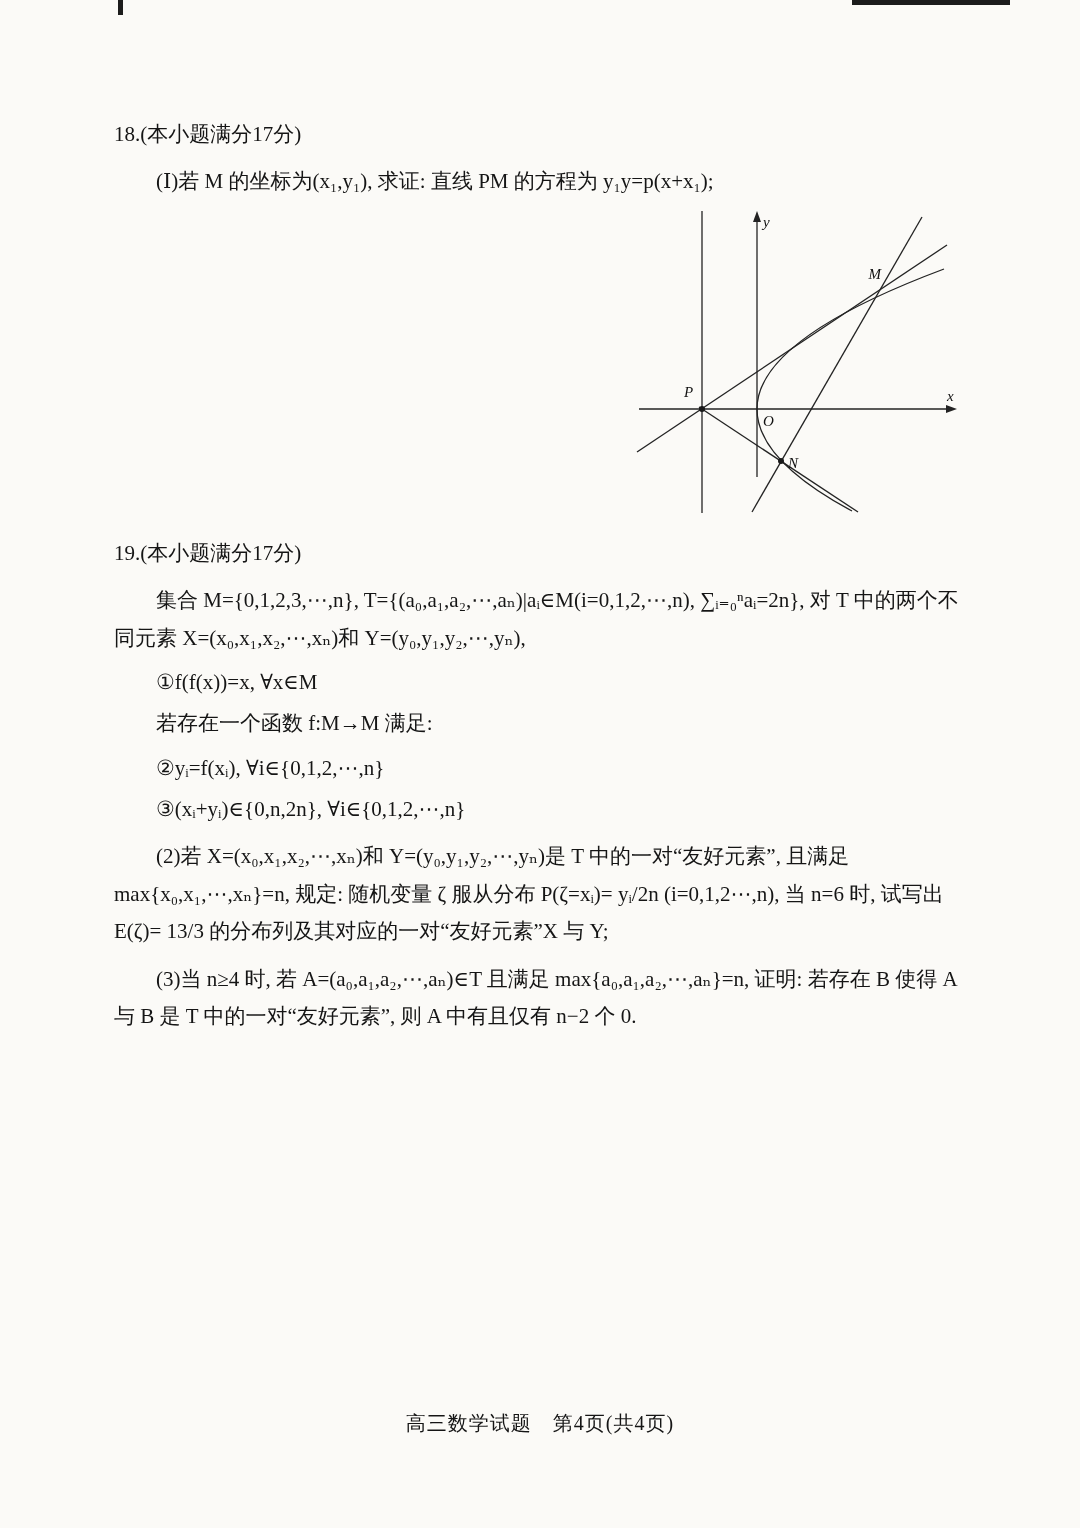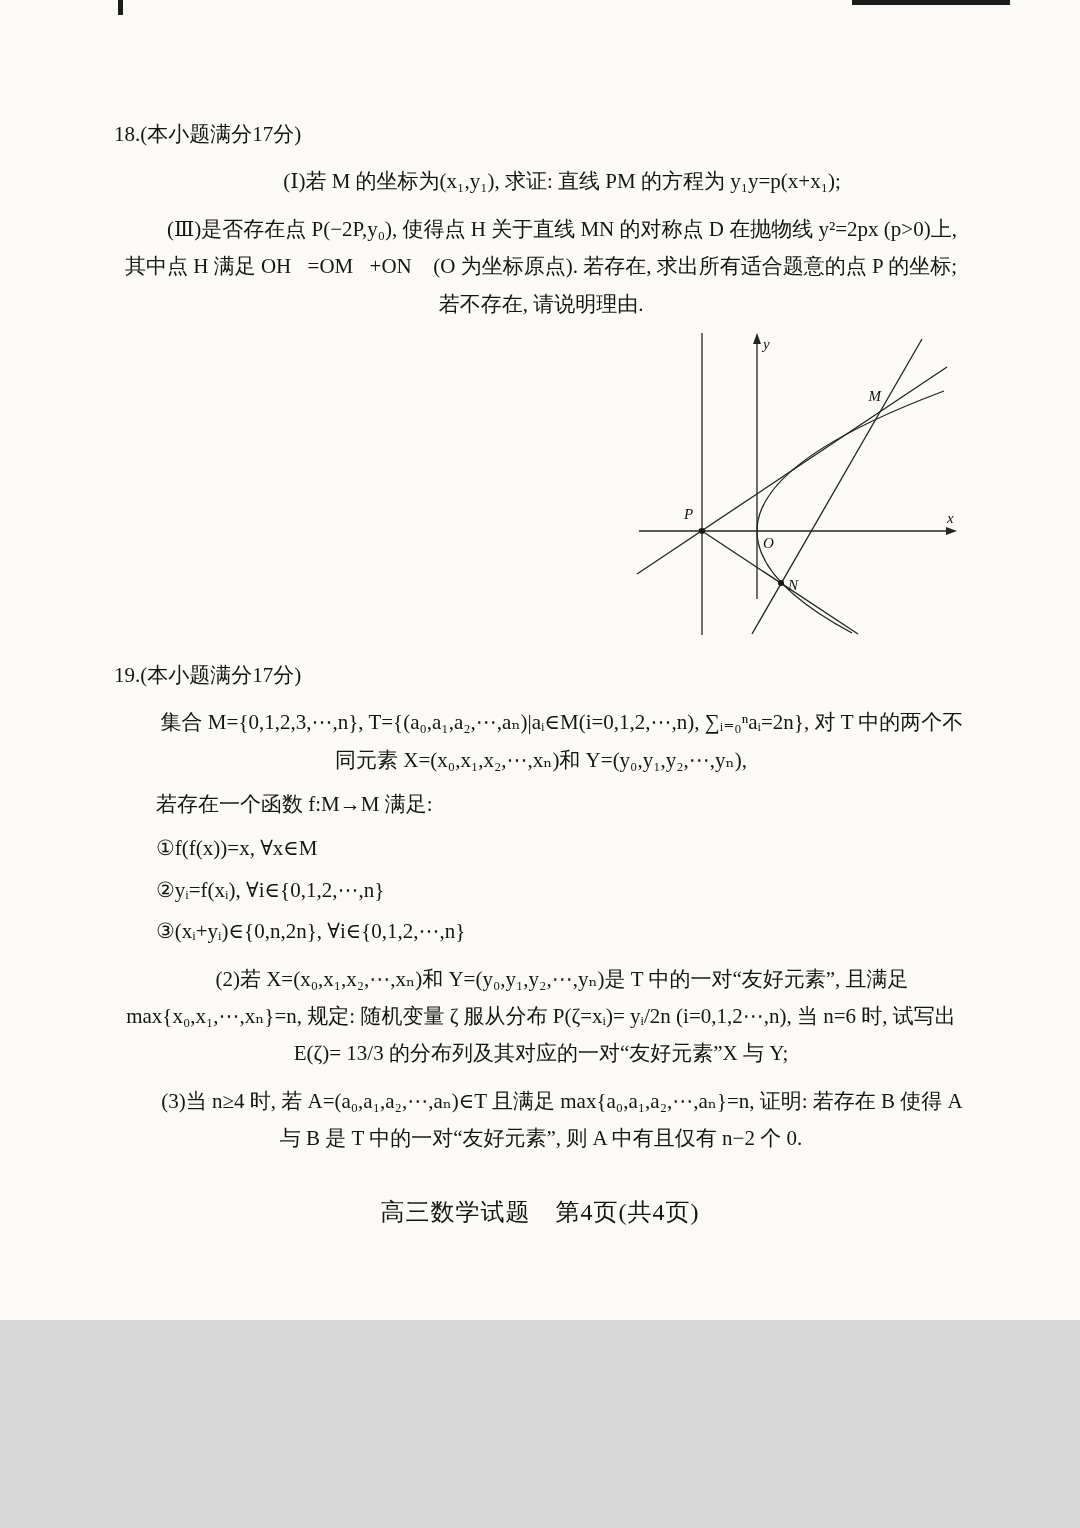--- a/index.html
+++ b/index.html
@@ -1,73 +1,72 @@
 <!DOCTYPE html>
 <html><head>
 <meta charset="utf-8">
 <style>
   html,body{margin:0;padding:0;background:#d8d8d8;}
   .page{
     position:relative;
-    width:1080px;height:1320px;
+    width:1080px;height:1528px;
     margin:0 auto;
     background:#fbfaf7;
     overflow:hidden;
     color:#151515;
     font-family:"Liberation Serif","DejaVu Serif",serif;
     font-size:21px;
     line-height:1.78;
   }
   .artifact{position:absolute;background:#1c1c1c;}
   .artifact-tl{left:118px;top:0;width:5px;height:15px;}
   .artifact-tr{left:852px;top:0;width:158px;height:5px;}
   .content{padding:116px 112px 0 114px;}
   p{margin:0 0 7px 0;}
   .indent{text-indent:2em;}
   .prob-title{text-indent:0;}
   .cond{margin-bottom:4px;}
-  .spaced{margin-top:10px;text-align:center;}
+  .spaced{margin-top:10px;}
   .figure-wrap{
     width:332px;
     margin:8px 8px 14px auto;
   }
   svg{display:block;}
   svg line, svg path{stroke:#232323;stroke-width:1.3;fill:none;}
   svg polygon{fill:#232323;stroke:none;}
   svg circle{fill:#191919;stroke:none;}
   svg text{
     fill:#111;
     font-family:"Liberation Serif","DejaVu Serif",serif;
     font-style:italic;
     font-size:15px;
   }
   .sec-19{margin-top:14px;}
   .footer{
     position:absolute;
     left:0;right:0;
     bottom:86px;
     text-align:center;
-    font-size:24px;
+    font-size:20px;
     letter-spacing:1px;
   }
 </style>
 </head>
 <body>
 
 <div class="page">
 
   <div class="artifact artifact-tl"></div>
   <div class="artifact artifact-tr"></div>
 
   <div class="content">
 
     <section>
       <p class="prob-title">18.(本小题满分17分)</p>
       <p class="indent spaced">(Ⅰ)若 M 的坐标为(x₁,y₁), 求证: 直线 PM 的方程为 y₁y=p(x+x₁);</p>
-      <p class="indent spaced">(Ⅲ)是否存在点 P(−2P,y₀), 使得点 H 关于直线 MN 的对称点 D 在抛物线 y²=2px (p&gt;0)上, 其中点 H 满足 OH⃗=OM⃗+ON⃗ (O 为坐标原点). 若存在, 求出所有适合题意的点 P 的坐标; 若不存在, 请说明理由.</p>
 
       <div class="figure-wrap">
         <svg width="332" height="312" viewBox="0 0 330 312">
 
           <line x1="73" y1="2" x2="73" y2="304"></line>
 
           <line x1="128" y1="10" x2="128" y2="268"></line>
           <polygon points="128,2 124,13 132,13"></polygon>
 
           <line x1="10" y1="200" x2="320" y2="200"></line>
@@ -90,22 +89,22 @@
           <text x="55" y="188">P</text>
           <text x="134" y="217">O</text>
           <text x="159" y="259">N</text>
         </svg>
       </div>
     </section>
 
     <section class="sec-19">
       <p class="prob-title">19.(本小题满分17分)</p>
       <p class="indent spaced">集合 M={0,1,2,3,⋯,n}, T={(a₀,a₁,a₂,⋯,aₙ)|aᵢ∈M(i=0,1,2,⋯,n), ∑ᵢ₌₀ⁿaᵢ=2n}, 对 T 中的两个不同元素 X=(x₀,x₁,x₂,⋯,xₙ)和 Y=(y₀,y₁,y₂,⋯,yₙ),</p>
+      <p class="indent cond">①f(f(x))=x, ∀x∈M</p>
       <p class="indent">若存在一个函数 f:M→M 满足:</p>
-      <p class="indent cond">①f(f(x))=x, ∀x∈M</p>
       <p class="indent cond">②yᵢ=f(xᵢ), ∀i∈{0,1,2,⋯,n}</p>
       <p class="indent cond">③(xᵢ+yᵢ)∈{0,n,2n}, ∀i∈{0,1,2,⋯,n}</p>
       <p class="indent spaced">(2)若 X=(x₀,x₁,x₂,⋯,xₙ)和 Y=(y₀,y₁,y₂,⋯,yₙ)是 T 中的一对“友好元素”, 且满足 max{x₀,x₁,⋯,xₙ}=n, 规定: 随机变量 ζ 服从分布 P(ζ=xᵢ)= yᵢ/2n (i=0,1,2⋯,n), 当 n=6 时, 试写出 E(ζ)= 13/3 的分布列及其对应的一对“友好元素”X 与 Y;</p>
       <p class="indent spaced">(3)当 n≥4 时, 若 A=(a₀,a₁,a₂,⋯,aₙ)∈T 且满足 max{a₀,a₁,a₂,⋯,aₙ}=n, 证明: 若存在 B 使得 A 与 B 是 T 中的一对“友好元素”, 则 A 中有且仅有 n−2 个 0.</p>
     </section>
 
   </div>
 
   <div class="footer">
     <span>高三数学试题　第4页(共4页)</span>

